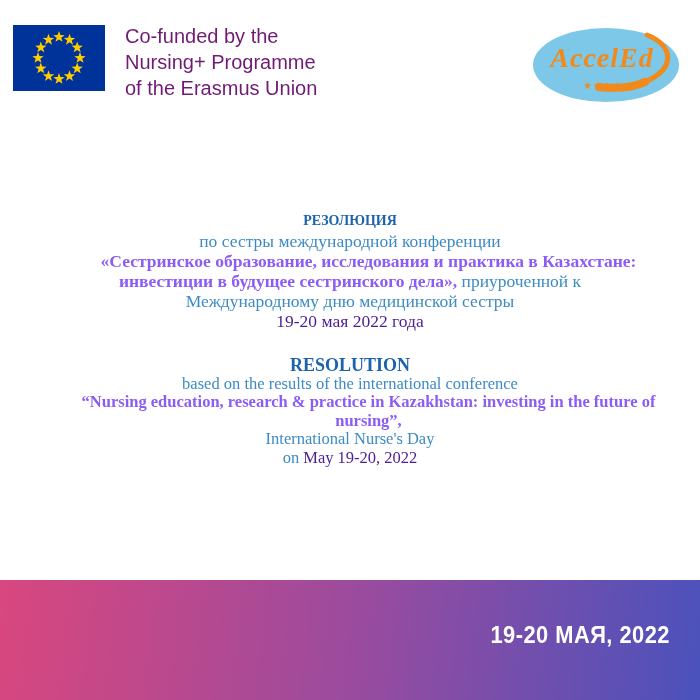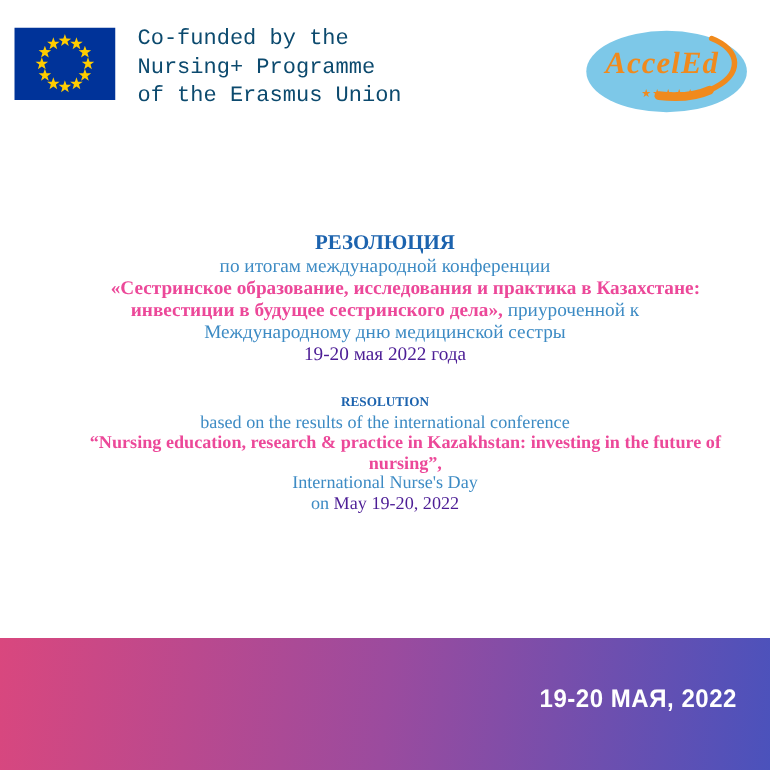--- a/index.html
+++ b/index.html
@@ -7,22 +7,22 @@
     width:700px;height:700px;position:relative;overflow:hidden;
     background:#ffffff;
     font-family:"Liberation Serif", serif;
   }
 
   
   .eu-banner{position:absolute;left:13px;top:25px;display:flex;}
   .eu-flag{width:92px;height:66px;display:block;}
   .eu-text{
     margin-left:20px;margin-top:-2px;
-    font-family:Liberation Mono, monospace;
-    font-size:20px;line-height:26px;color:#0c4a6e;
+    font-family:Liberation Sans, sans-serif;
+    font-size:20px;line-height:26px;color:#701a75;
   }
 
   .acceled{position:absolute;left:533px;top:28px;width:146px;height:74px;}
   .acceled-oval{
     position:absolute;inset:0;background:#7dc8e8;border-radius:50%;
   }
   .acceled-word{
     position:absolute;left:9px;top:14px;width:120px;text-align:center;
     font-family:"Liberation Serif", serif;font-style:italic;font-weight:bold;
     font-size:28px;color:#f08a1d;letter-spacing:1px;
@@ -32,24 +32,24 @@
     position:absolute;left:50px;top:52px;width:60px;
     color:#f08a1d;font-size:10px;letter-spacing:1px;
     font-family:"DejaVu Sans", sans-serif;
   }
 
   
   .block{position:absolute;left:20px;width:660px;text-align:center;}
   .block-ru{top:211px;font-size:17.5px;line-height:20px;}
   .block-en{top:356px;font-size:16.5px;line-height:18.5px;}
   .t-title{font-weight:bold;color:#1c63ae;}
-  .block-ru .t-title{font-size:19px;}
-  .block-en .t-title{font-size:12px;}
+  .block-ru .t-title{font-size:14px;}
+  .block-en .t-title{font-size:18px;}
   .t-body{color:#3d8bc4;}
-  .t-red{color:#ec4899;font-weight:bold;margin-left:37px;}
+  .t-red{color:#8b5cf6;font-weight:bold;margin-left:37px;}
   .t-date{color:#4c1d95;font-weight:normal;}
 
   
   .footer-band{
     position:absolute;left:0;top:580px;width:700px;height:144px;
     background:linear-gradient(97deg,#d9477e 0%,#9b4b9e 50%,#4a52bc 100%);
   }
   .footer-date{
     position:absolute;right:30px;top:42px;
     font-family:"Liberation Sans", sans-serif;font-weight:800;
@@ -91,21 +91,21 @@
   <svg class="acceled-swoosh" viewBox="0 0 146 74">
     <path d="M114,7 C140,17 144,40 112,54" stroke="#f08a1d" stroke-width="5" fill="none" stroke-linecap="round"></path>
     <path d="M112,54 C101,59 84,61 66,59" stroke="#f08a1d" stroke-width="8" fill="none" stroke-linecap="round"></path>
   </svg>
   <div class="acceled-word">AccelEd</div>
   <div class="acceled-stars">★★★★★</div>
 </div>
 
 <div class="block block-ru">
   <div class="t-title">РЕЗОЛЮЦИЯ</div>
-  <div class="t-body">по итогам международной конференции</div>
+  <div class="t-body">по сестры международной конференции</div>
   <div><span class="t-red">«Сестринское образование, исследования и практика в Казахстане: инвестиции в будущее сестринского дела»,</span><span class="t-body"> приуроченной к</span></div>
   <div class="t-body">Международному дню медицинской сестры</div>
   <div class="t-date">19-20 мая 2022 года</div>
 </div>
 
 <div class="block block-en">
   <div class="t-title">RESOLUTION</div>
   <div class="t-body">based on the results of the international conference</div>
   <div class="t-red">“Nursing education, research &amp; practice in Kazakhstan: investing in the future of nursing”,</div>
   <div class="t-body">International Nurse's Day</div>

